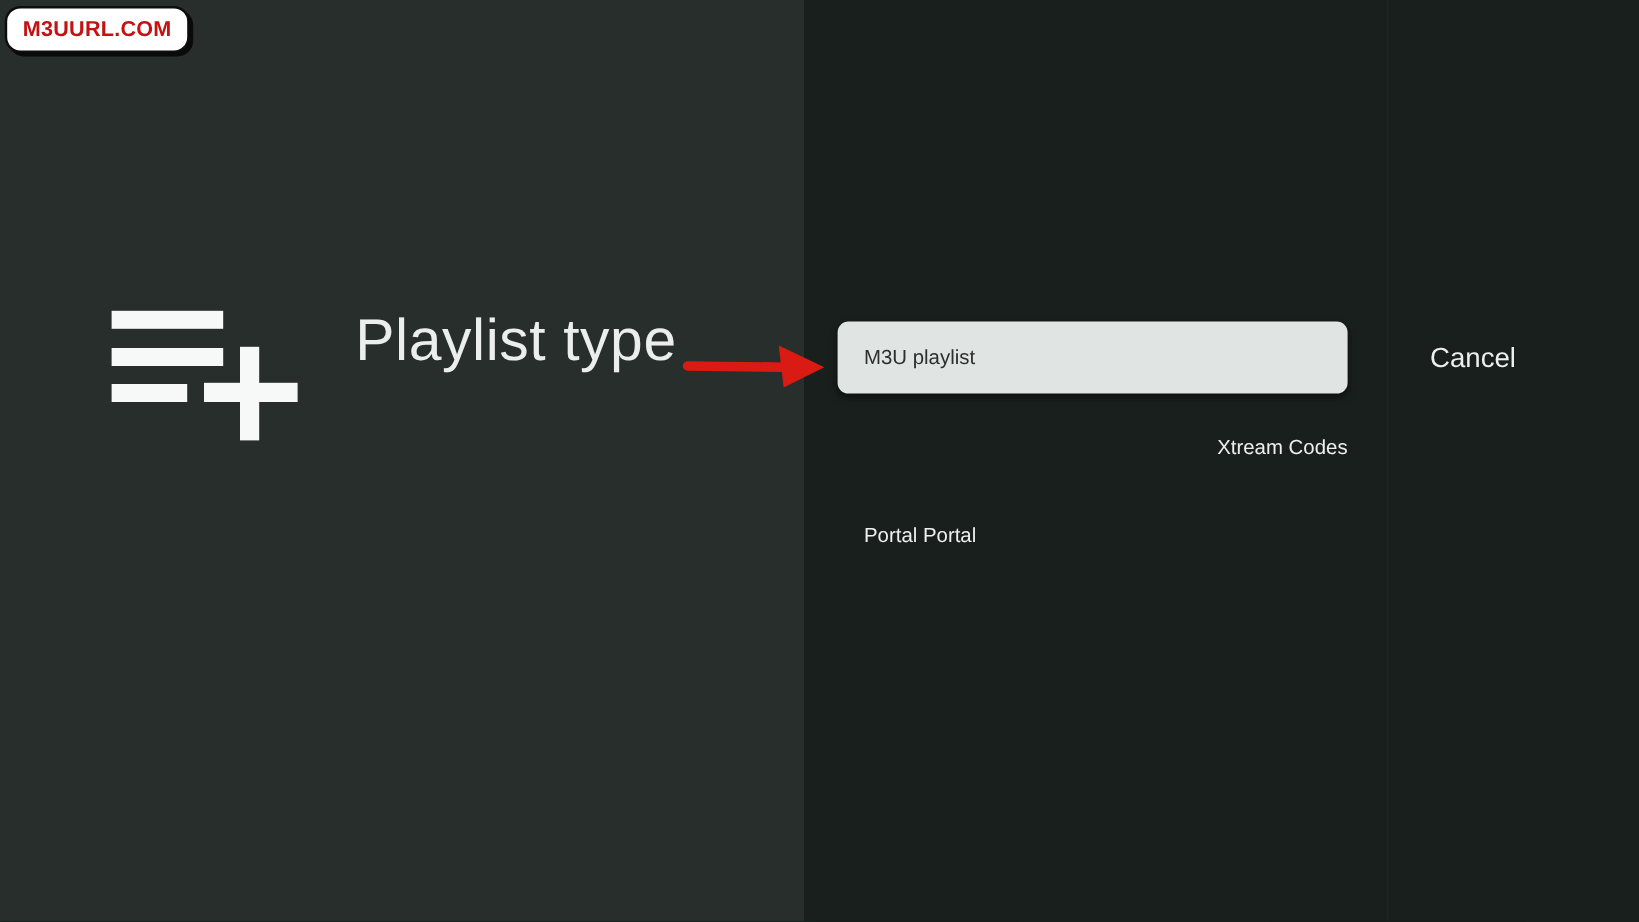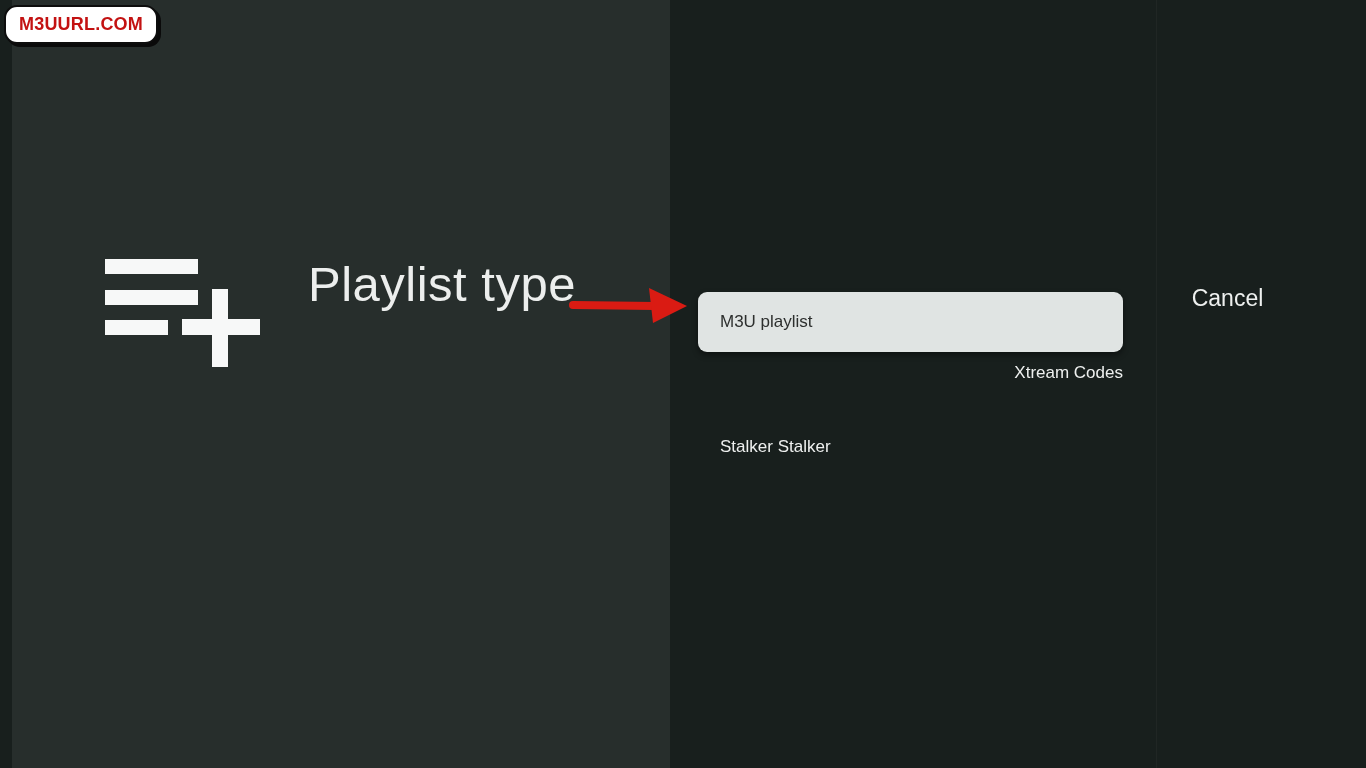--- a/index.html
+++ b/index.html
@@ -5,21 +5,21 @@
   * { margin:0; padding:0; box-sizing:border-box; }
   html,body { width:1366px; height:768px; overflow:hidden; }
   body {
     position:relative;
     font-family:"Liberation Sans", sans-serif;
     background:#181f1d;
   }
 
   
   .left-panel {
-    position:absolute; left:12px; top:0; width:680px; height:768px;
+    position:absolute; left:0; top:0; width:680px; height:768px;
     background:#272e2c;
     box-shadow:6px 0 7px -2px rgba(0,0,0,0.40);
   }
   .right-panel {
     position:absolute; left:670px; top:0; width:696px; height:768px;
     background:#181f1d;
   }
   .right-divider {
     position:absolute; left:486px; top:0; width:1px; height:768px;
     background:rgba(255,255,255,0.035);
@@ -67,21 +67,20 @@
     display:flex; align-items:center;
     padding-left:22px;
     font-size:17px; color:#eef0ef;
     cursor:pointer;
   }
   .option.selected {
     background:#e0e4e3;
     border-radius:9px;
     box-shadow:0 3px 6px rgba(0,0,0,0.45);
     color:#2d2f2e;
-    margin-top:24px;
   }
   .opt-0 { top:268px; }
   .opt-1 { top:343px;justify-content:flex-end; }
   .opt-2 { top:417px; }
 
   
   .cancel-btn {
     position:absolute; left:1160px; top:268px; width:135px; height:60px;
     display:flex; align-items:center; justify-content:center;
     font-size:23px; color:#eef0ef;
@@ -108,21 +107,21 @@
   <div class="right-divider"></div>
 </div>
 
 <div class="option selected opt-0">
   <span>M3U playlist</span>
 </div>
 <div class="option opt-1">
   <span>Xtream Codes</span>
 </div>
 <div class="option opt-2">
-  <span>Stalker Stalker</span>
+  <span>Portal Portal</span>
 </div>
 
 <div class="cancel-btn">
   <span>Cancel</span>
 </div>
 
 <svg class="annotation-arrow" viewBox="0 0 132 48" xmlns="http://www.w3.org/2000/svg">
   <line x1="10" y1="24" x2="92" y2="25" stroke="#da1b13" stroke-width="8" stroke-linecap="round"></line>
   <polygon points="86,7 124,25 90,42" fill="#da1b13"></polygon>
 </svg>

